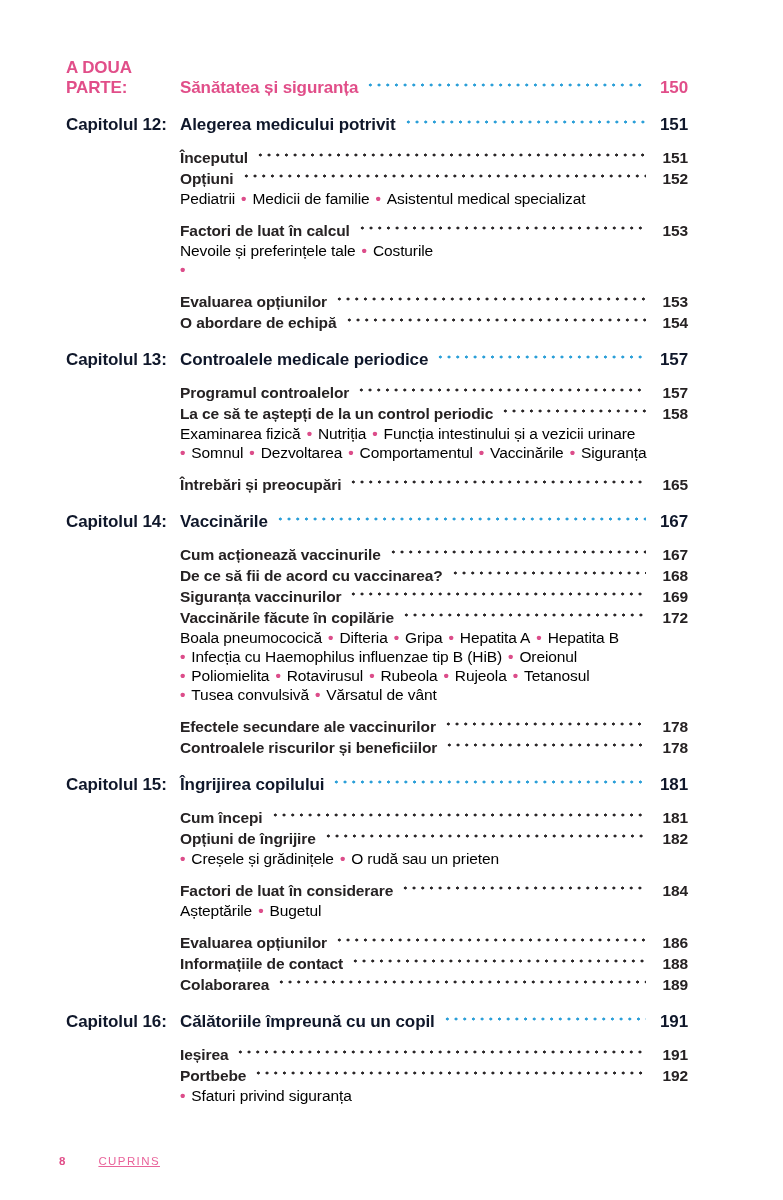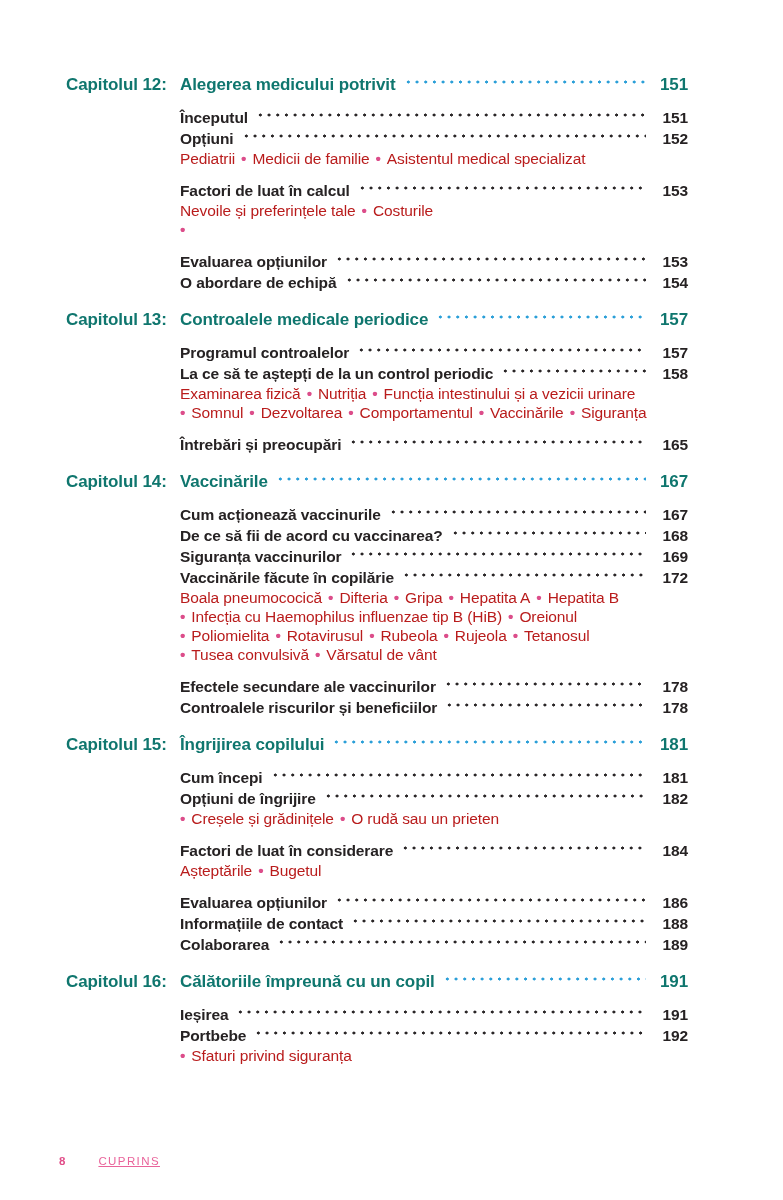--- a/index.html
+++ b/index.html
@@ -7,21 +7,21 @@
               font-family:"Liberation Sans", sans-serif; }
   .page { position:relative; width:783px; height:1200px; padding:58px 95px 0 66px; }
 
   
   .row   { display:grid; grid-template-columns:114px 1fr; align-items:end; }
   .hline { display:flex; align-items:flex-end; min-width:0; }
 
   
   .hrow  { font-size:17px; font-weight:bold; line-height:20px; letter-spacing:-0.1px; }
   .pink  { color:#e14e89; }
-  .blue  { color:#0f766e; }
+  .blue  { color:#0f172a; }
   .part-row { margin-bottom:12px; }
   .chapter  { margin-top:17px; }
   .chead    { margin-bottom:12px; }
 
   
   .entries { margin-left:114px; }
   .group + .group { margin-top:12px; }
   .entry { display:flex; align-items:center; font-size:15.5px; font-weight:bold;
            color:#262223; line-height:21px; letter-spacing:-0.1px; }
 
@@ -30,36 +30,44 @@
             background-image:radial-gradient(circle, currentColor 1.35px, transparent 1.75px);
             background-size:8.7px 20px; background-repeat:repeat-x;
             background-position:left bottom 3px; }
   .ld-k { color:#2a2627; }
   .ld-b { color:#2b9fd8; }
 
   .pg  { font-weight:bold; min-width:36px; text-align:right; white-space:nowrap; }
   .entry .pg { font-size:15.5px; color:#262223; }
 
   
-  .sub { font-size:15.5px; color:#b91c1c; line-height:19px; letter-spacing:-0.1px; }
+  .sub { font-size:15.5px; color:#000000; line-height:19px; letter-spacing:-0.1px; }
   .blt { display:inline; color:#dc4d8a; font-weight:bold; }
   .blt::before { content:"\2022"; padding:0 6px; }
   .blt.lead::before { padding-left:0; }
 
   
   .footer { position:absolute; left:59px; bottom:32px; display:flex; align-items:baseline;
             color:#e9639a; font-size:11.5px; line-height:14px; }
   .footer .fnum { font-weight:bold; color:#e14e89; }
   .footer .flabel { margin-left:33px; letter-spacing:1.4px;text-decoration:underline; }
 </style>
 </head>
 <body>
 
 <div class="page">
 
+  <div class="row hrow part-row">
+    <span class="pink">A DOUA PARTE:</span>
+    <span class="hline">
+      <span class="pink">Sănătatea și siguranța</span>
+      <span class="leader ld-b"></span>
+      <span class="pg pink">150</span>
+    </span>
+  </div>
 
   <section class="chapter">
     <div class="row hrow chead">
       <span class="blue">Capitolul 12:</span>
       <span class="hline">
         <span class="blue">Alegerea medicului potrivit</span>
         <span class="leader ld-b"></span>
         <span class="pg blue">151</span>
       </span>
     </div>

